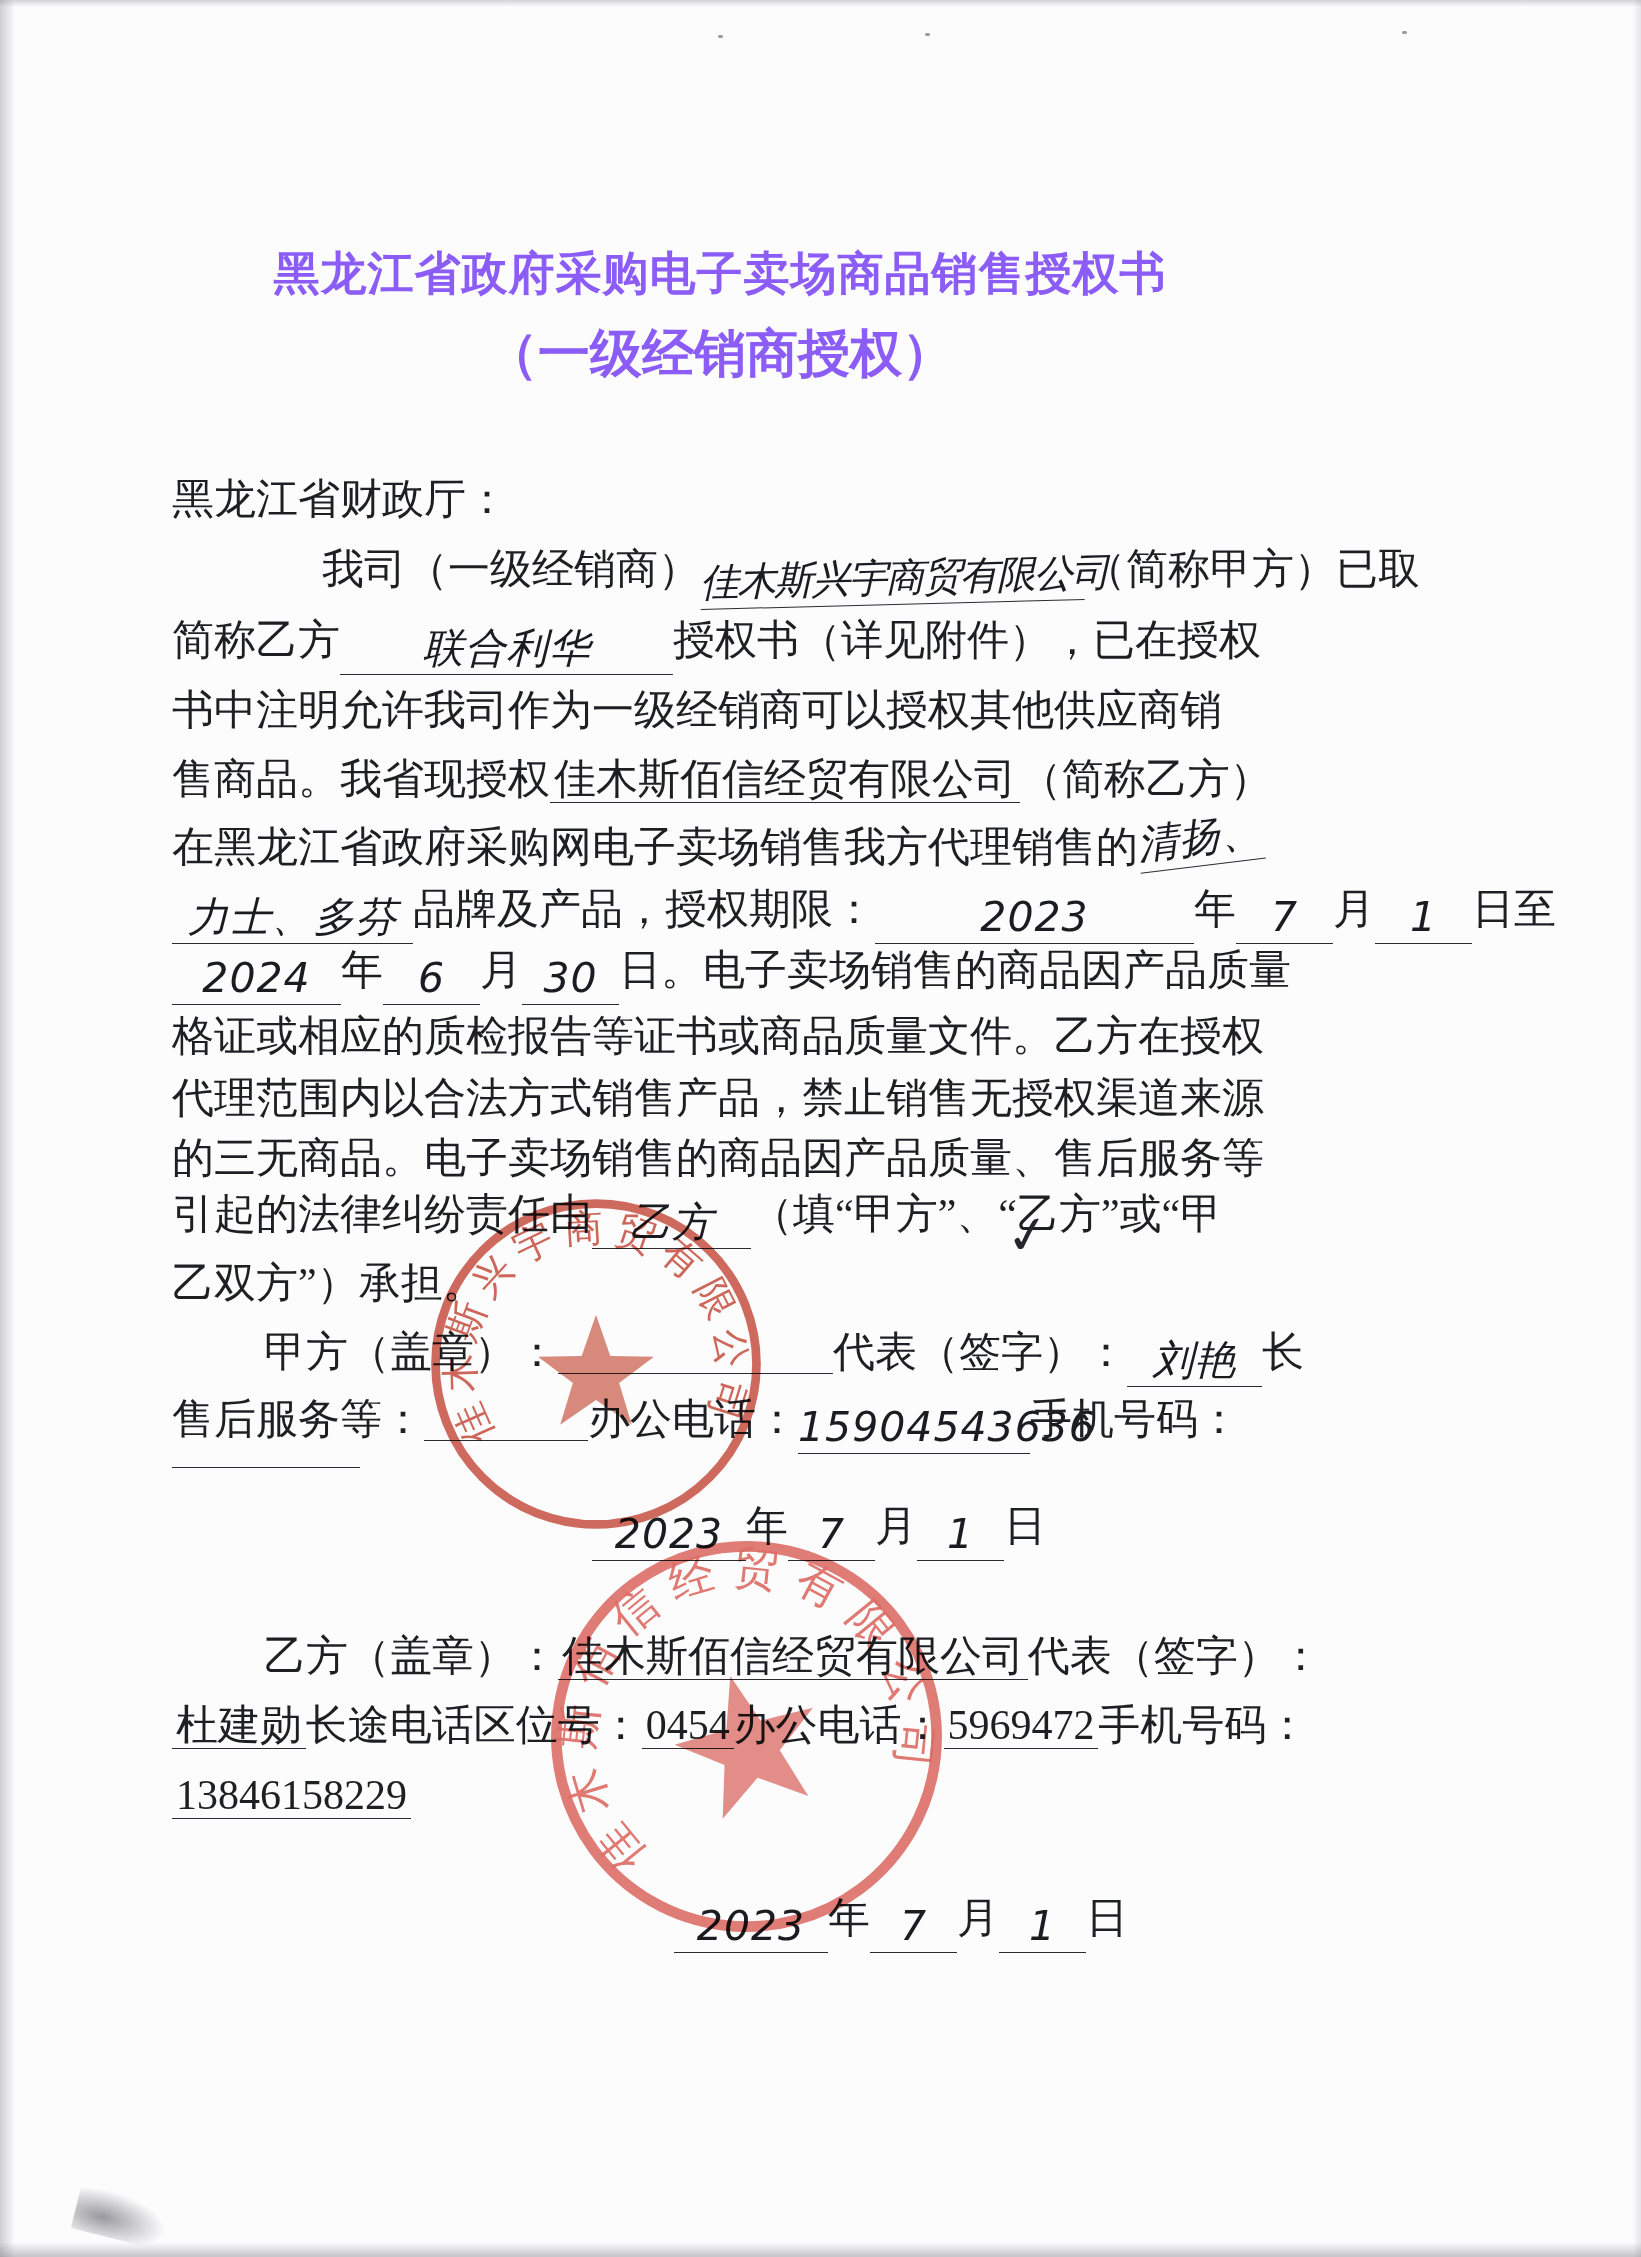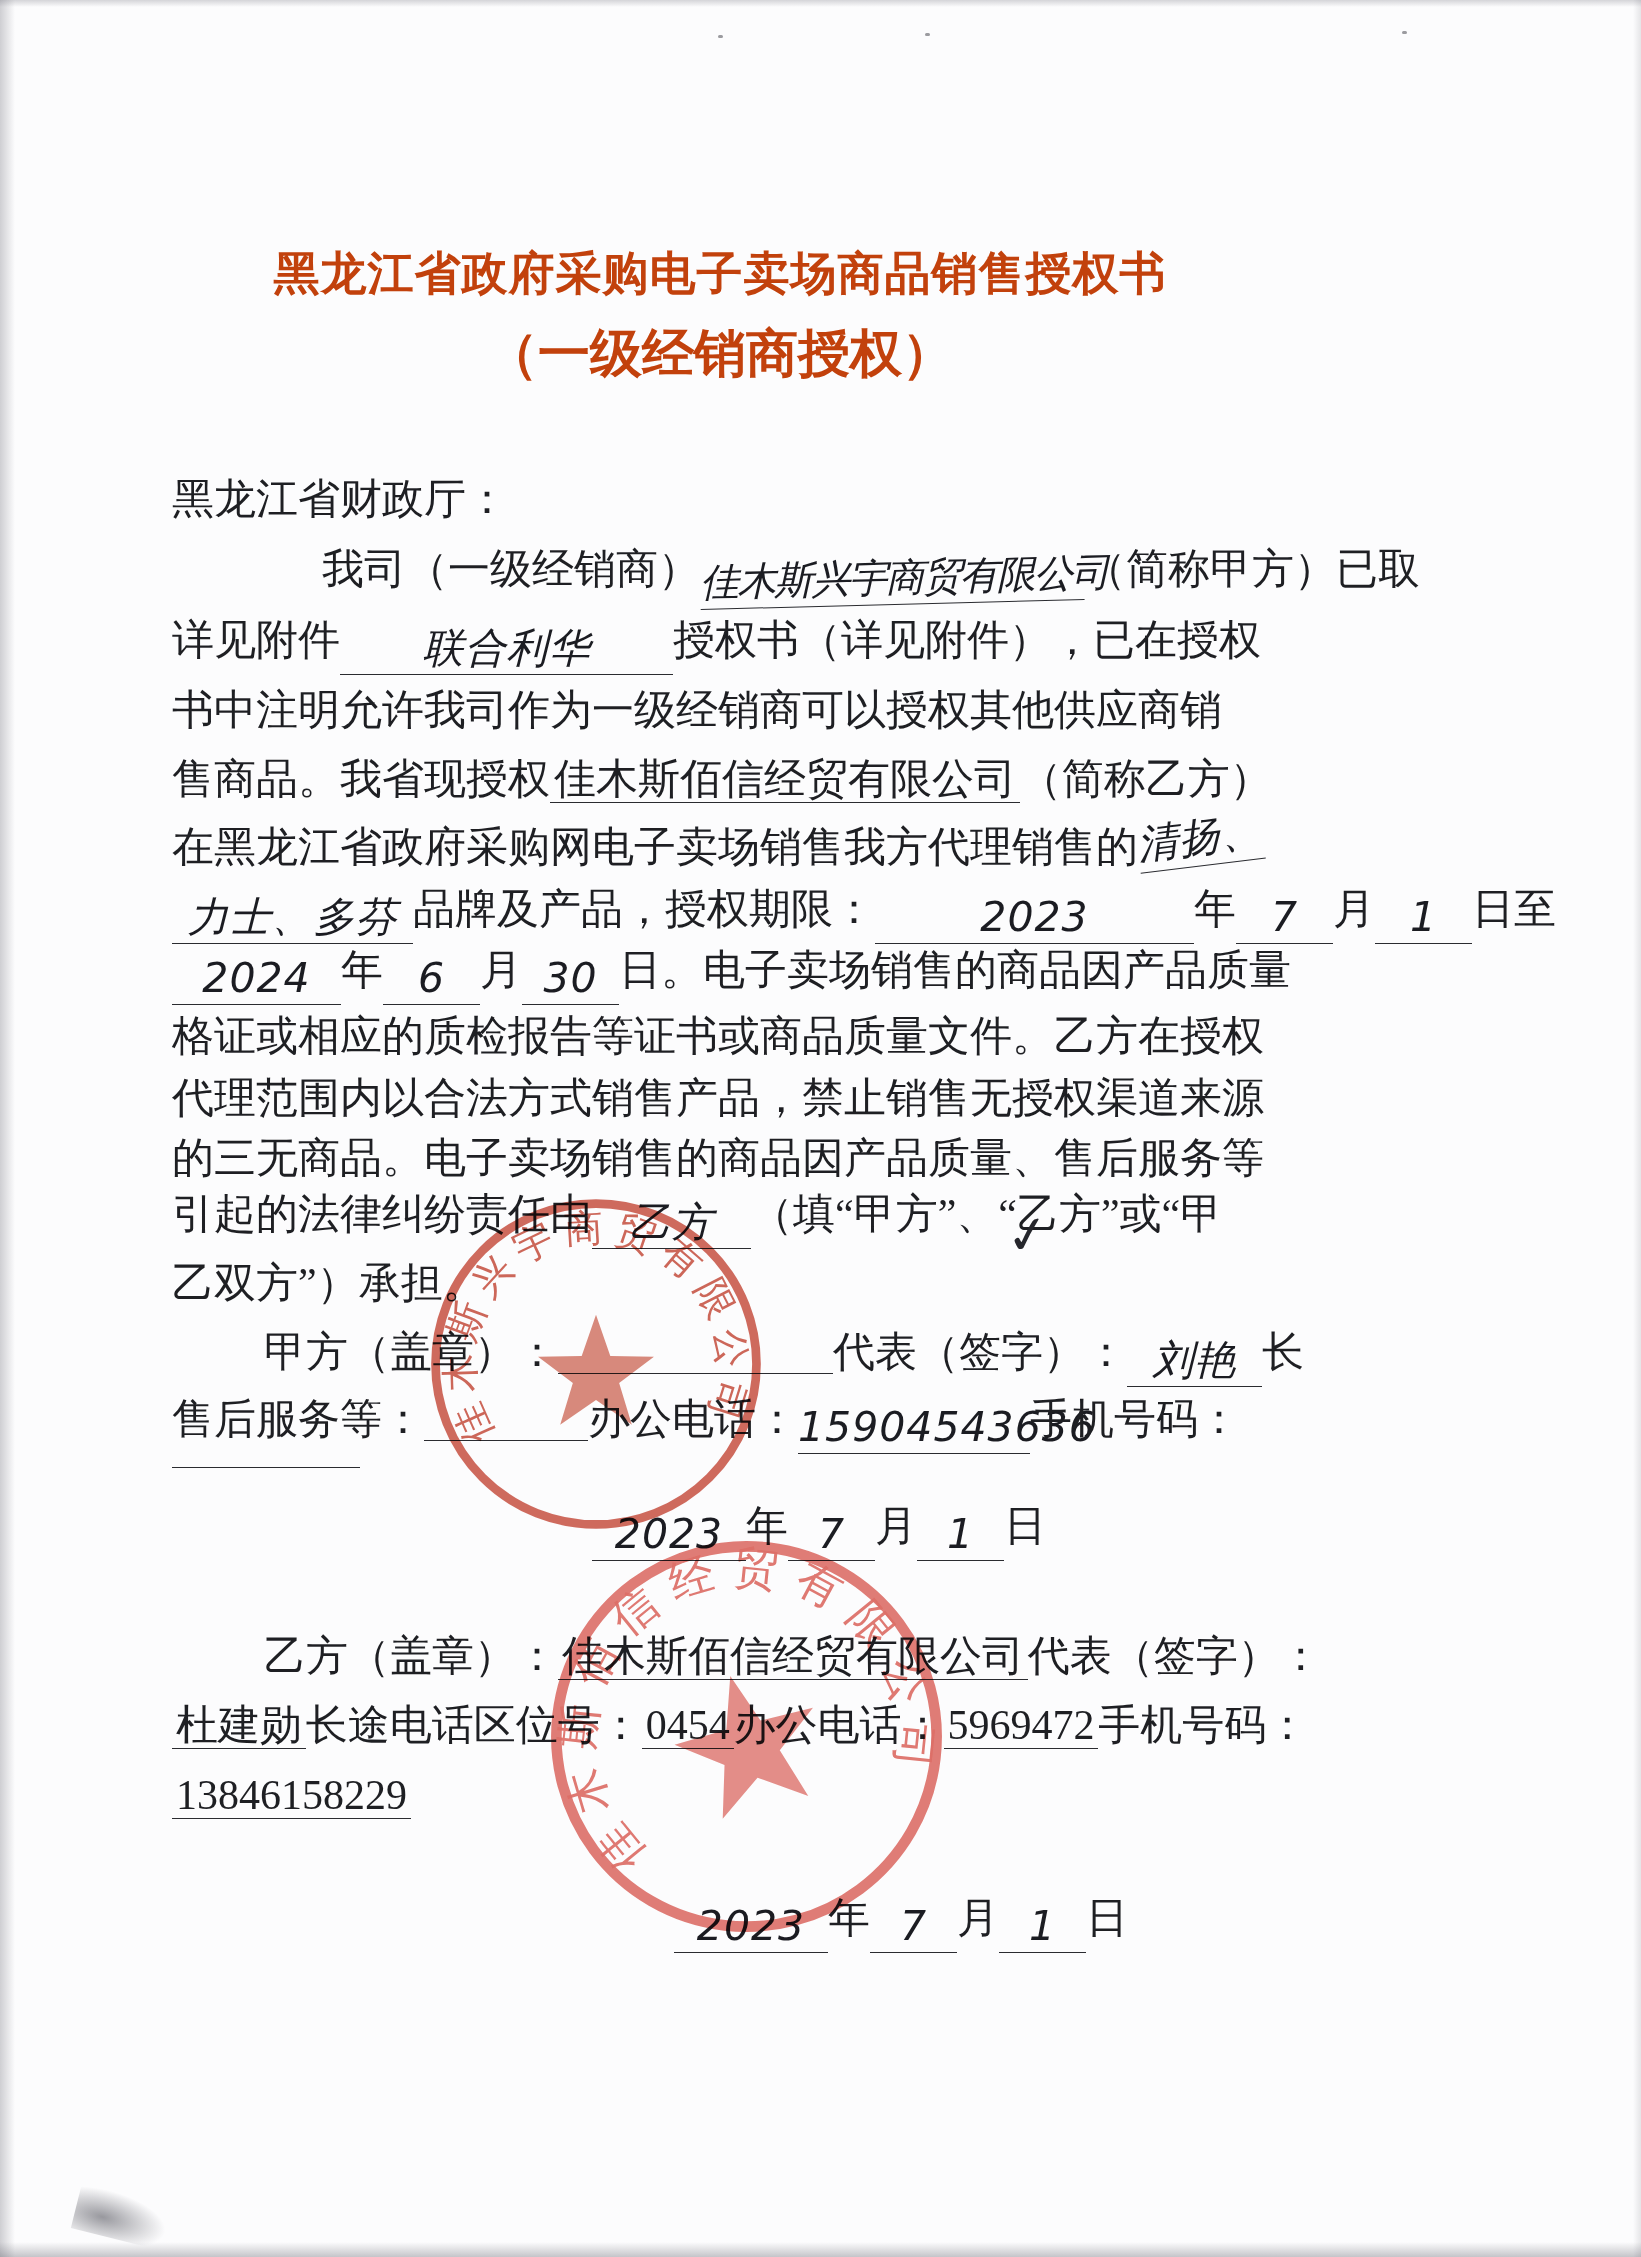--- a/index.html
+++ b/index.html
@@ -12,21 +12,21 @@
              background:linear-gradient(to left,rgba(88,88,100,.14),rgba(88,88,100,0));}
   .edge-top{position:absolute;left:0;top:0;right:0;height:6.8px;
              background:linear-gradient(to bottom,rgba(120,120,130,.30),rgba(120,120,130,0));}
   .edge-bottom{position:absolute;left:0;bottom:0;right:0;height:15.4px;
              background:linear-gradient(to top,rgba(80,80,92,.32),rgba(80,80,92,0));}
   .corner-curl{position:absolute;left:75px;top:2194px;width:93px;height:46px;transform:rotate(14deg);
              background:radial-gradient(ellipse at 30% 60%,rgba(70,70,80,.55),rgba(70,70,80,0) 70%);}
   .speck{position:absolute;width:4.8px;height:2.9px;background:#4a4a52;opacity:.55;border-radius:1.9px;}
 
   .title{position:absolute;left:126px;width:1188px;text-align:center;
-         font-family:"Liberation Sans","DejaVu Sans",sans-serif;font-weight:bold;color:#c2410c;}
+         font-family:"Liberation Sans","DejaVu Sans",sans-serif;font-weight:bold;color:#8b5cf6;}
   .t1{top:243px;font-size:46px;letter-spacing:1px;}
   .t2{top:319px;font-size:52px;}
 
   .ln{position:absolute;left:172px;width:1197px;height:62px;font-size:42px;line-height:56px;
       white-space:nowrap;color:#1e1f23;}
   .bl{display:inline-block;border-bottom:1.9px solid #2a2b30;height:50px;vertical-align:-7.7px;
       text-align:center;line-height:48px;}
   .pu{border-bottom:1.9px solid #2a2b30;padding:0 3.9px;}
   .hw{font-family:"DejaVu Sans",sans-serif;font-style:italic;color:#1b1c22;font-size:41px;
       letter-spacing:1px;}
@@ -46,21 +46,21 @@
 
   <div class="ln" style="top:471px">
     <span>黑龙江省财政厅：</span>
   </div>
 
   <div class="ln" style="top:541px;padding-left:150px">
     <span>我司（一级经销商）</span><span class="bl hw hw-big" style="width:384px">佳木斯兴宇商贸有限公司</span><span>（简称甲方）已取</span>
   </div>
 
   <div class="ln" style="top:612px">
-    <span>详见附件</span><span class="bl hw" style="width:333px">联合利华</span><span>授权书（详见附件），已在授权</span>
+    <span>简称乙方</span><span class="bl hw" style="width:333px">联合利华</span><span>授权书（详见附件），已在授权</span>
   </div>
 
   <div class="ln" style="top:682px">
     <span>书中注明允许我司作为一级经销商可以授权其他供应商销</span>
   </div>
 
   <div class="ln" style="top:751px">
     <span>售商品。我省现授权</span><span class="pu">佳木斯佰信经贸有限公司</span><span>（简称乙方）</span>
   </div>
 

